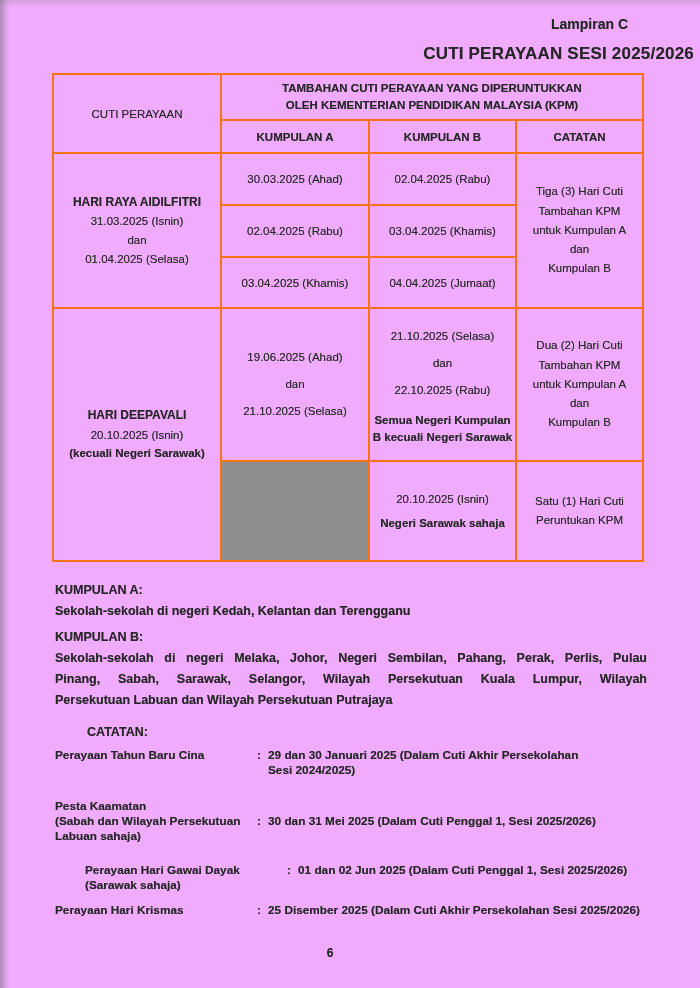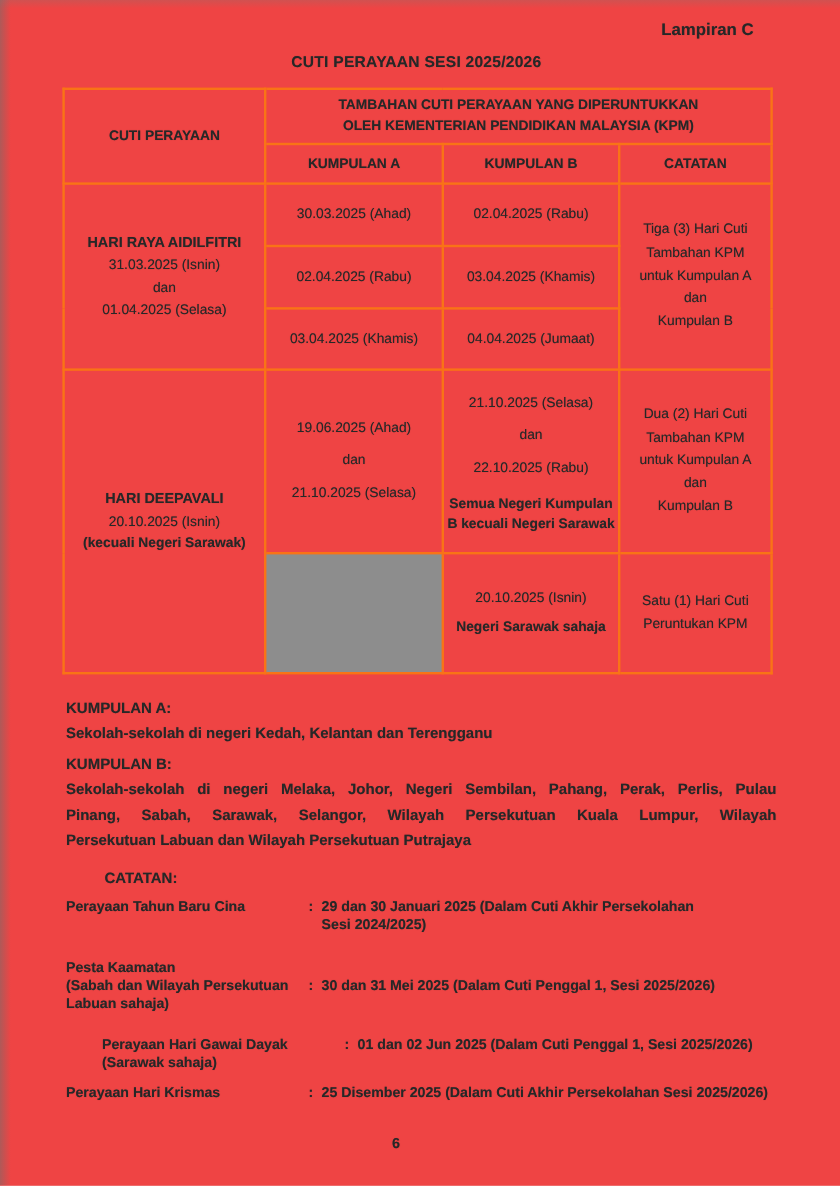--- a/index.html
+++ b/index.html
@@ -1,37 +1,37 @@
 <!DOCTYPE html>
 <html><head>
 <meta charset="utf-8">
 <style>
   html,body{margin:0;padding:0;}
   body{width:700px;height:988px;background:#e9e9e7;font-family:"Liberation Sans","DejaVu Sans",sans-serif;}
   .page{
     position:relative;width:700px;height:988px;overflow:hidden;
-    background:#ef4444;color:#272727;
+    background:#f0abfc;color:#272727;
     text-shadow:0 0 0.6px rgba(50,50,50,0.55);
   }
   .page::before{
     content:"";position:absolute;left:0;top:0;width:9px;height:100%;
     background:linear-gradient(90deg,rgba(110,110,108,0.5),rgba(110,110,108,0));
     pointer-events:none;
   }
   .page::after{
     content:"";position:absolute;left:0;top:0;width:100%;height:7px;
     background:linear-gradient(180deg,rgba(120,120,118,0.25),rgba(120,120,118,0));
     pointer-events:none;
   }
   .corner{position:absolute;top:16px;right:72px;font-size:14px;font-weight:bold;}
-  .title{position:absolute;top:44px;left:0;width:694px;text-align:center;font-size:13px;font-weight:bold;letter-spacing:0.2px;}
+  .title{position:absolute;top:44px;left:0;width:694px;text-align:right;font-size:17px;font-weight:bold;letter-spacing:0.2px;}
 
   table.holiday{position:absolute;left:52px;top:73px;border-collapse:collapse;table-layout:fixed;}
   table.holiday td{border:2px solid #f97316;text-align:center;vertical-align:middle;padding:2px;}
-  .c-head{font-weight:bold;font-size:11.5px;}
+  .c-head{font-weight:normal;font-size:11.5px;}
   .m-head{font-weight:bold;font-size:11.5px;line-height:1.45;height:40px;}
   .subhead td{font-weight:bold;font-size:11.5px;height:27px;}
   .date-cell{font-size:11.5px;}
   .r-label{font-size:11.5px;line-height:1.62;}
   .r-label .nm{font-weight:bold;font-size:12px;}
   .cat-cell{font-size:11.5px;line-height:1.68;}
   .dp-a{font-size:11.5px;line-height:2.35;}
   .dp-b{font-size:11.5px;}
   .dp-b .dates{line-height:2.35;}
   .b-note{font-weight:bold;width:140px;margin:8px auto 0;line-height:1.5;}

